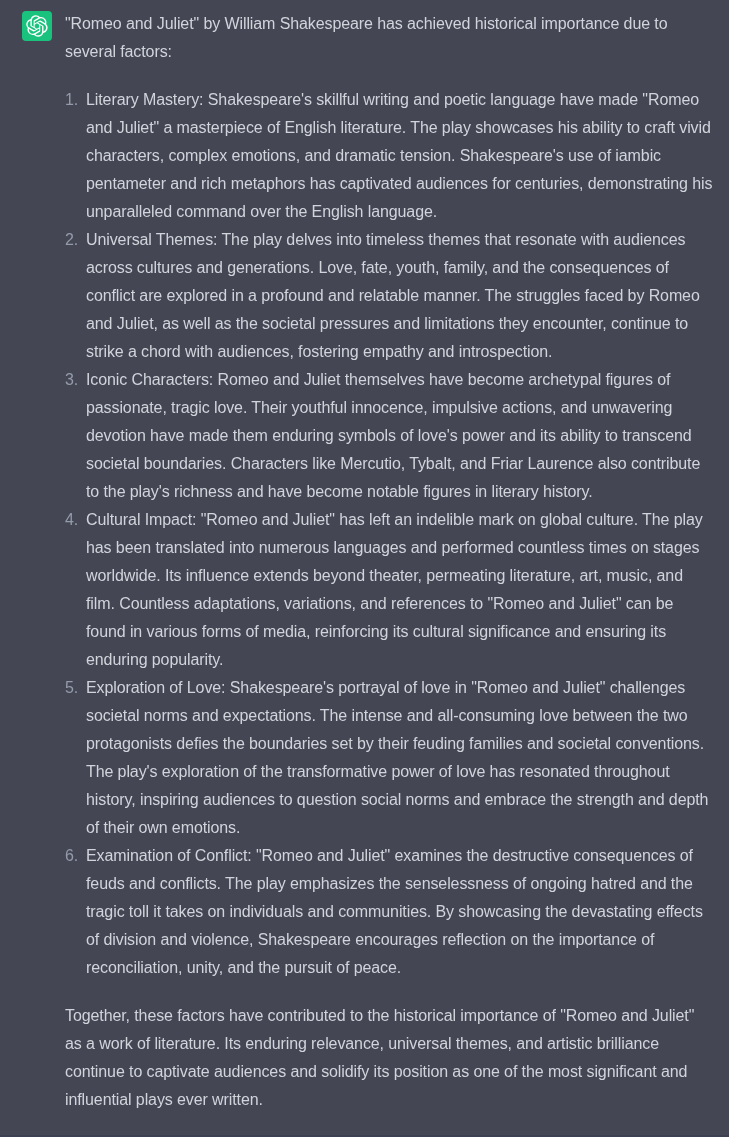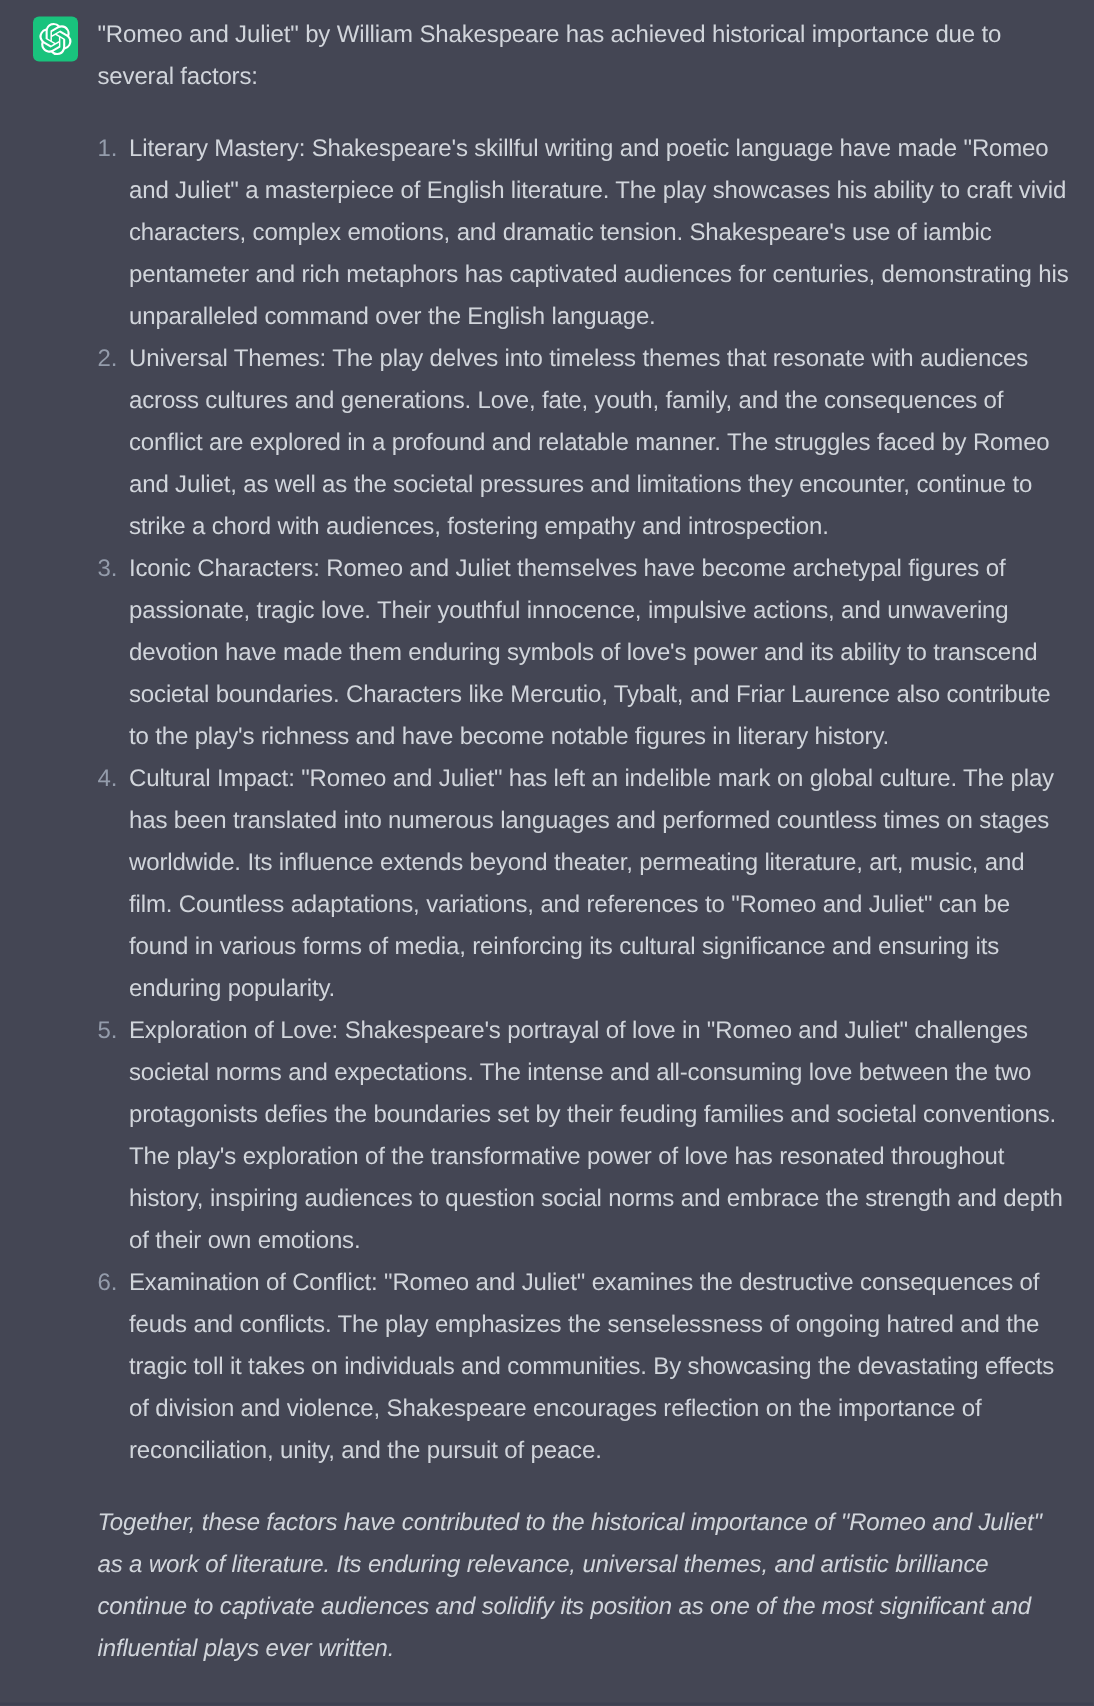--- a/index.html
+++ b/index.html
@@ -35,21 +35,21 @@
   }
   .content {
     margin-left: 13px;
     width: 648px;
     font-size: 16px;
     line-height: 28px;
     color: #d1d5db;
     letter-spacing: -0.1px;
   }
   .content p { margin: 0 0 20px 0; }
-  .content p.outro { margin-bottom: 0; font-style: italic; }
+  .content p.outro { margin-bottom: 0; }
   ol.factors {
     list-style: none;
     margin: 0 0 20px 0;
     padding: 0 0 0 21px;
   }
   ol.factors li {
     position: relative;
     margin: 0;
     padding: 0;
   }

